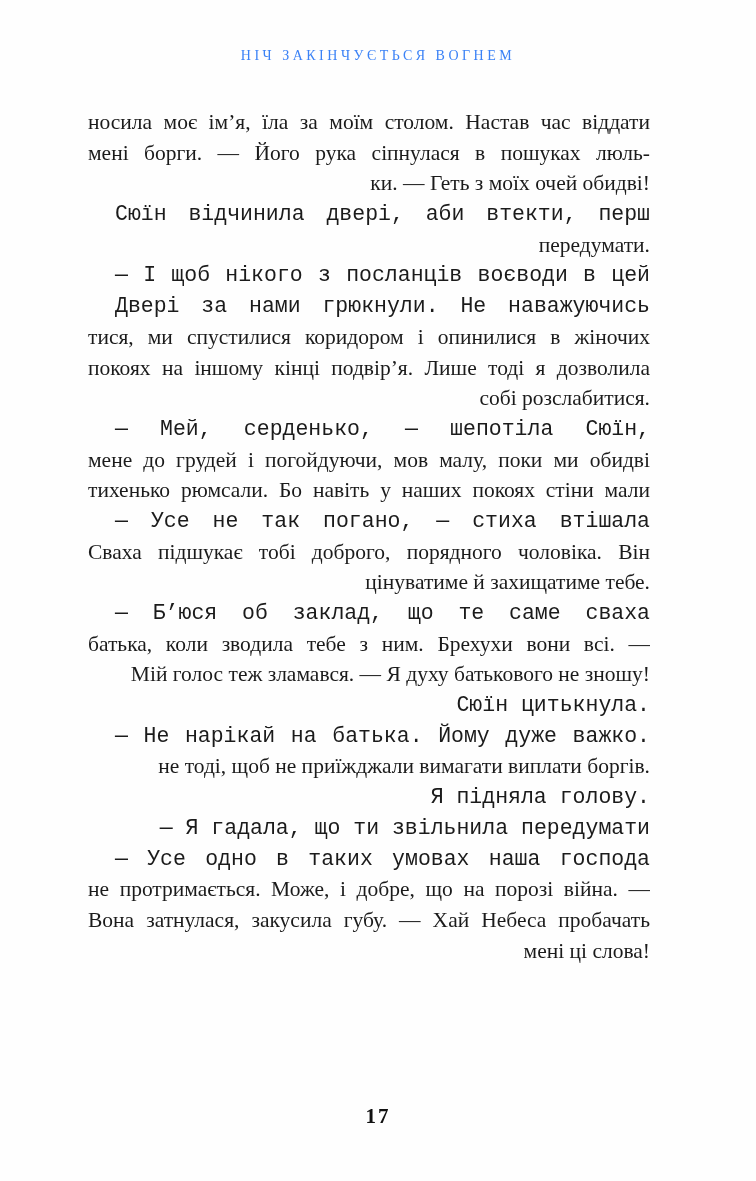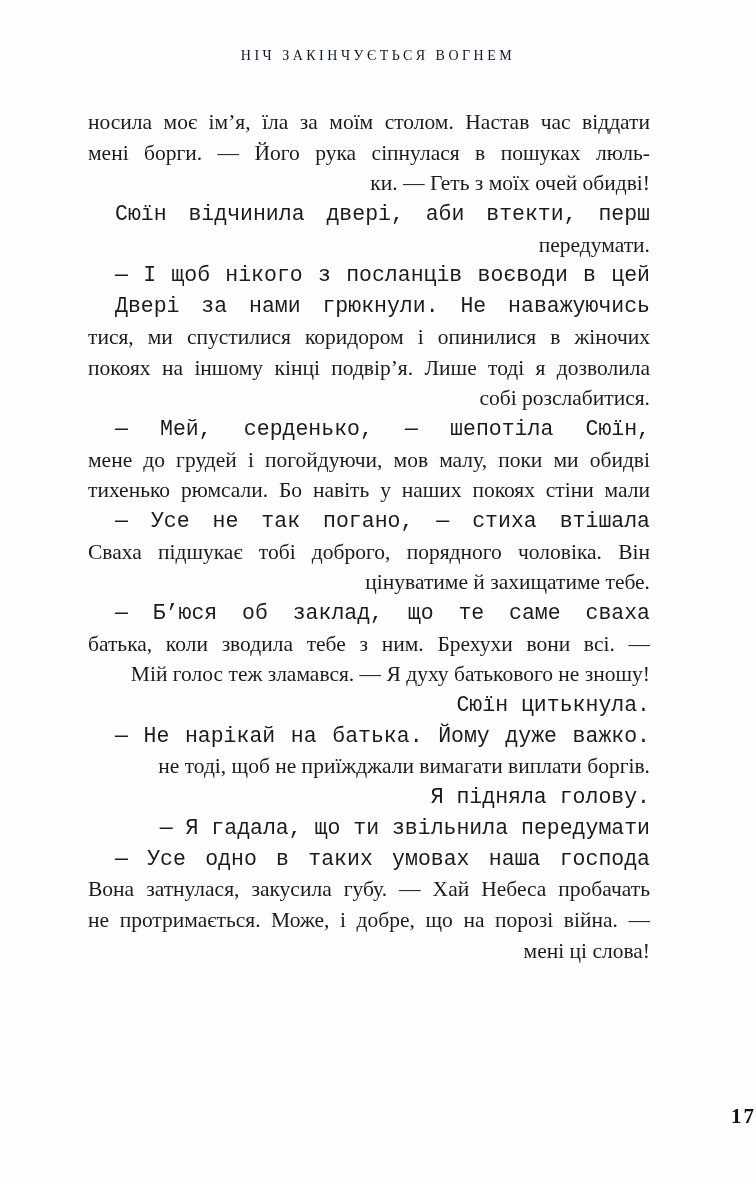--- a/index.html
+++ b/index.html
@@ -18,21 +18,21 @@
   }
   .running-header {
     position: absolute;
     top: 48px;
     left: 0;
     width: 100%;
     text-align: center;
     font-size: 14px;
     letter-spacing: 3.5px;
     font-weight: 400;
-    color: #0f172a;
+    color: #3b82f6;
     white-space: nowrap;
   }
   .body-text {
     position: absolute;
     left: 88px;
     top: 107px;
     width: 562px;
   }
   .line {
     font-size: 21.5px;
@@ -55,21 +55,21 @@
     display: inline-block;
     width: 100%;
     height: 0;
     vertical-align: top;
   }
   .page-number {
     position: absolute;
     top: 1104px;
     left: 0;
     width: 100%;
-    text-align: right;
+    text-align: center;
     font-size: 21px;
     font-weight: 700;
     letter-spacing: 2px;
     color: #111111;
   }
 </style>
 </head>
 <body>
 
 <div class="page">
@@ -94,19 +94,19 @@
       <div class="line">цінуватиме й захищатиме тебе.</div>
       <div class="line indent j">— Б’юся об заклад, що те саме сваха говорила й про</div>
       <div class="line j">батька, коли зводила тебе з ним. Брехухи вони всі. —</div>
       <div class="line">Мій голос теж зламався. — Я духу батькового не зношу!</div>
       <div class="line indent">Сюїн цитькнула.</div>
       <div class="line indent j">— Не нарікай на батька. Йому дуже важко. І дня</div>
       <div class="line">не тоді, щоб не приїжджали вимагати виплати боргів.</div>
       <div class="line indent">Я підняла голову.</div>
       <div class="line indent">— Я гадала, що ти звільнила передумати слуг.</div>
       <div class="line indent j">— Усе одно в таких умовах наша господа довго</div>
+      <div class="line j">не протримається. Може, і добре, що на порозі війна. —</div>
       <div class="line j">Вона затнулася, закусила губу. — Хай Небеса пробачать</div>
-      <div class="line j">не протримається. Може, і добре, що на порозі війна. —</div>
       <div class="line">мені ці слова!</div>
     </div>
 
   <div class="page-number">17</div>
 </div>
 
 </body></html>

